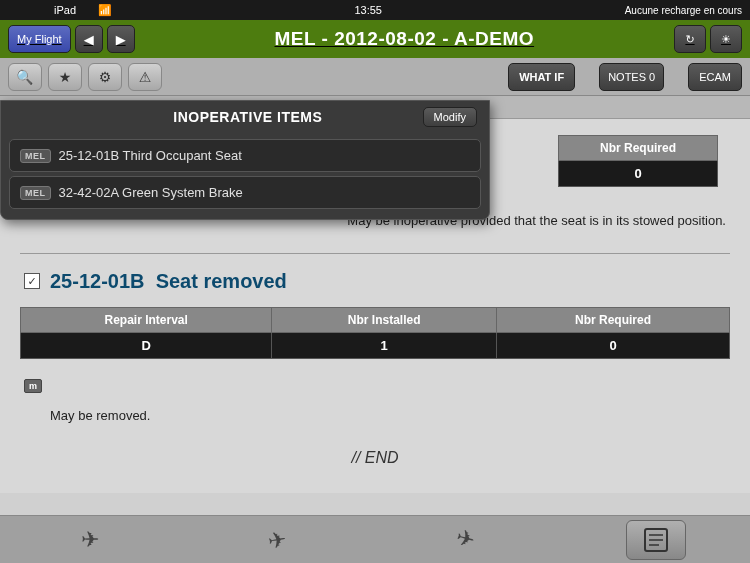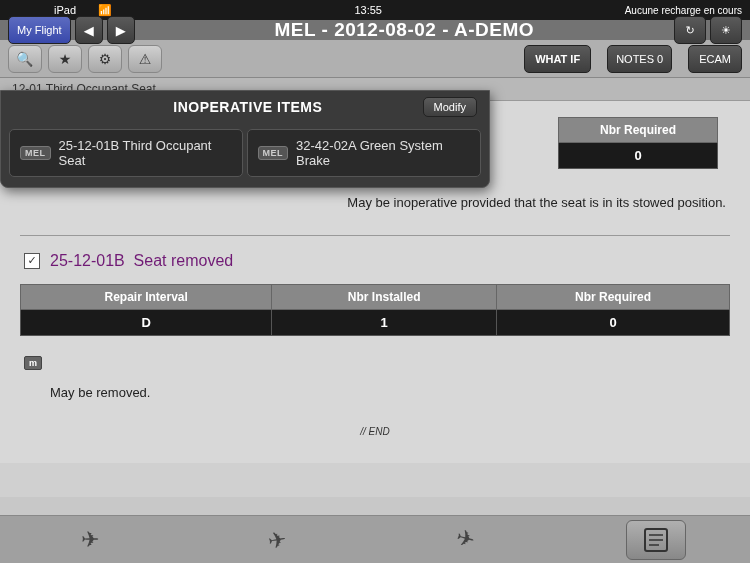--- a/index.html
+++ b/index.html
@@ -22,26 +22,27 @@
       padding: 0 8px;
       color: white;
       font-size: 11px;
     }
     .status-left { display: flex; align-items: center; gap: 22px; margin-left: 46px; }
     .status-center { font-weight: 500; }
     .status-right { font-size: 10px; }
 
     
     .nav-bar {
-      background: #737373;
-      height: 20px;
+      background: #4d7c0f;
+      height: 38px;
       display: flex;
       align-items: center;
       justify-content: space-between;
       padding: 0 8px;
+      text-decoration: underline;
     }
     .nav-left { display: flex; align-items: center; gap: 4px; }
     .nav-center { color: white; font-size: 19px; font-weight: 600; letter-spacing: 0.5px; }
     .nav-right { display: flex; align-items: center; gap: 4px; }
 
     .btn-nav {
       background: linear-gradient(180deg, #5a5a5a, #3e3e3e);
       border: 1px solid #222;
       border-radius: 5px;
       color: white;
@@ -137,21 +138,21 @@
     .main-content {
       background: #d0d0d0;
       position: relative;
       height: calc(563px - 20px - 38px - 38px - 48px);
       overflow: hidden;
     }
 
     
     .inop-panel {
       position: absolute;
-      top: 12px;
+      top: 4px;
       left: 0;
       width: 490px;
       background: #3a3a3a;
       border: 1px solid #555;
       border-radius: 0 0 8px 8px;
       z-index: 100;
       box-shadow: 2px 4px 12px rgba(0,0,0,0.5);
     }
     .inop-header {
       display: flex;
@@ -172,21 +173,21 @@
       border: 1px solid #222;
       border-radius: 5px;
       color: white;
       font-size: 11px;
       padding: 3px 10px;
       cursor: pointer;
     }
     .inop-items-list {
       padding: 6px 8px 10px 8px;
       display: flex;
-      flex-direction: row;
+      flex-direction: column;
       gap: 4px;
     }
     .inop-item {
       background: #2a2a2a;
       border: 1px solid #555;
       border-radius: 5px;
       padding: 8px 10px;
       color: #e0e0e0;
       font-size: 13px;
       display: flex;
@@ -278,23 +279,23 @@
       width: 16px;
       height: 16px;
       border: 1px solid #555;
       background: white;
       display: flex; align-items: center; justify-content: center;
       font-size: 11px;
       color: #333;
       flex-shrink: 0;
     }
     .section-title {
-      font-size: 16px;
-      font-weight: 400;
-      color: #701a75;
+      font-size: 20px;
+      font-weight: 700;
+      color: #0c4a6e;
     }
 
     .condition-block {
       display: flex;
       align-items: flex-start;
       gap: 8px;
       padding: 8px 4px;
     }
     .m-badge {
       background: #666;
@@ -303,21 +304,21 @@
       font-weight: bold;
       padding: 1px 4px;
       border-radius: 2px;
       border: 1px solid #444;
       margin-top: 2px;
       flex-shrink: 0;
     }
 
     .end-text {
       text-align: center;
-      font-size: 10px;
+      font-size: 16px;
       color: #333;
       padding: 16px 0;
       font-style: italic;
     }
 
     
     .bottom-tabs {
       position: absolute;
       bottom: 0;
       left: 0;
@@ -376,21 +377,21 @@
     <div class="icon-btn">
       <span>★</span>
     </div>
     <div class="icon-btn">
       <span>⚙</span>
     </div>
     <div class="icon-btn">
       <span>⚠</span>
     </div>
   </div>
-  <div style="display:flex; gap:16px;">
+  <div style="display:flex; gap:24px;">
     <button class="btn-whatif">WHAT IF</button>
     <button class="btn-notes">NOTES 0</button>
     <button class="btn-ecam">ECAM</button>
   </div>
 </div>
 
 <div class="main-content">
 
   <div class="right-panel">
 

